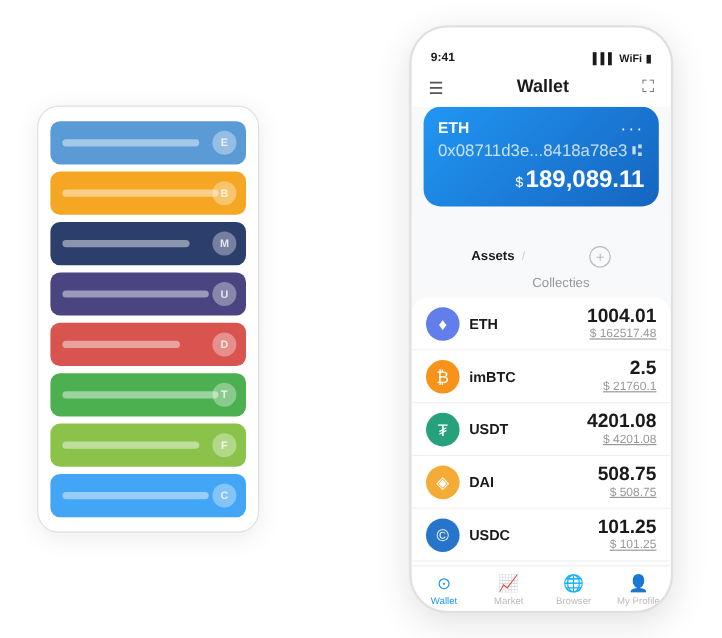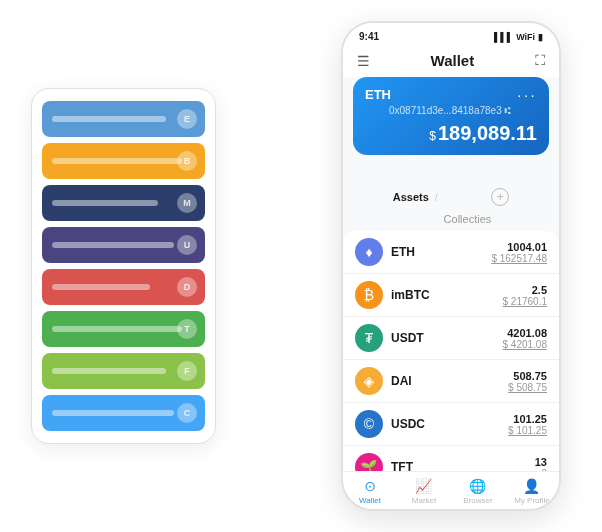--- a/index.html
+++ b/index.html
@@ -86,21 +86,21 @@
       overflow: hidden;
       display: flex;
       flex-direction: column;
       z-index: 2;
     }
 
     .phone-status-bar {
       display: flex;
       justify-content: space-between;
       align-items: center;
-      padding: 8px 16px 4px;
+      padding: 20px 16px 4px;
       background: #fff;
       font-size: 10px;
       font-weight: 600;
       color: #1a1a1a;
     }
 
     .status-icons {
       display: flex;
       gap: 3px;
       align-items: center;
@@ -155,24 +155,23 @@
       font-size: 13px;
       font-weight: 700;
     }
 
     .eth-dots {
       font-size: 14px;
       letter-spacing: 2px;
     }
 
     .eth-address {
-      font-size: 10px;
+      font-size: 14px;
       opacity: 0.75;
       margin-bottom: 6px;
-      margin-left: 24px;
     }
 
     .eth-balance {
       font-size: 20px;
       font-weight: 700;
       text-align: right;
     }
 
     .eth-balance-symbol {
       font-size: 12px;
@@ -257,21 +256,21 @@
       font-weight: 600;
       color: #1a1a1a;
       flex: 1;
     }
 
     .asset-amounts {
       text-align: right;
     }
 
     .asset-amount {
-      font-size: 11px;
+      font-size: 16px;
       font-weight: 600;
       color: #1a1a1a;
       display: block;
     }
 
     .asset-usd {
       font-size: 10px;
       color: #999;
       display: block;
       text-decoration: underline;

